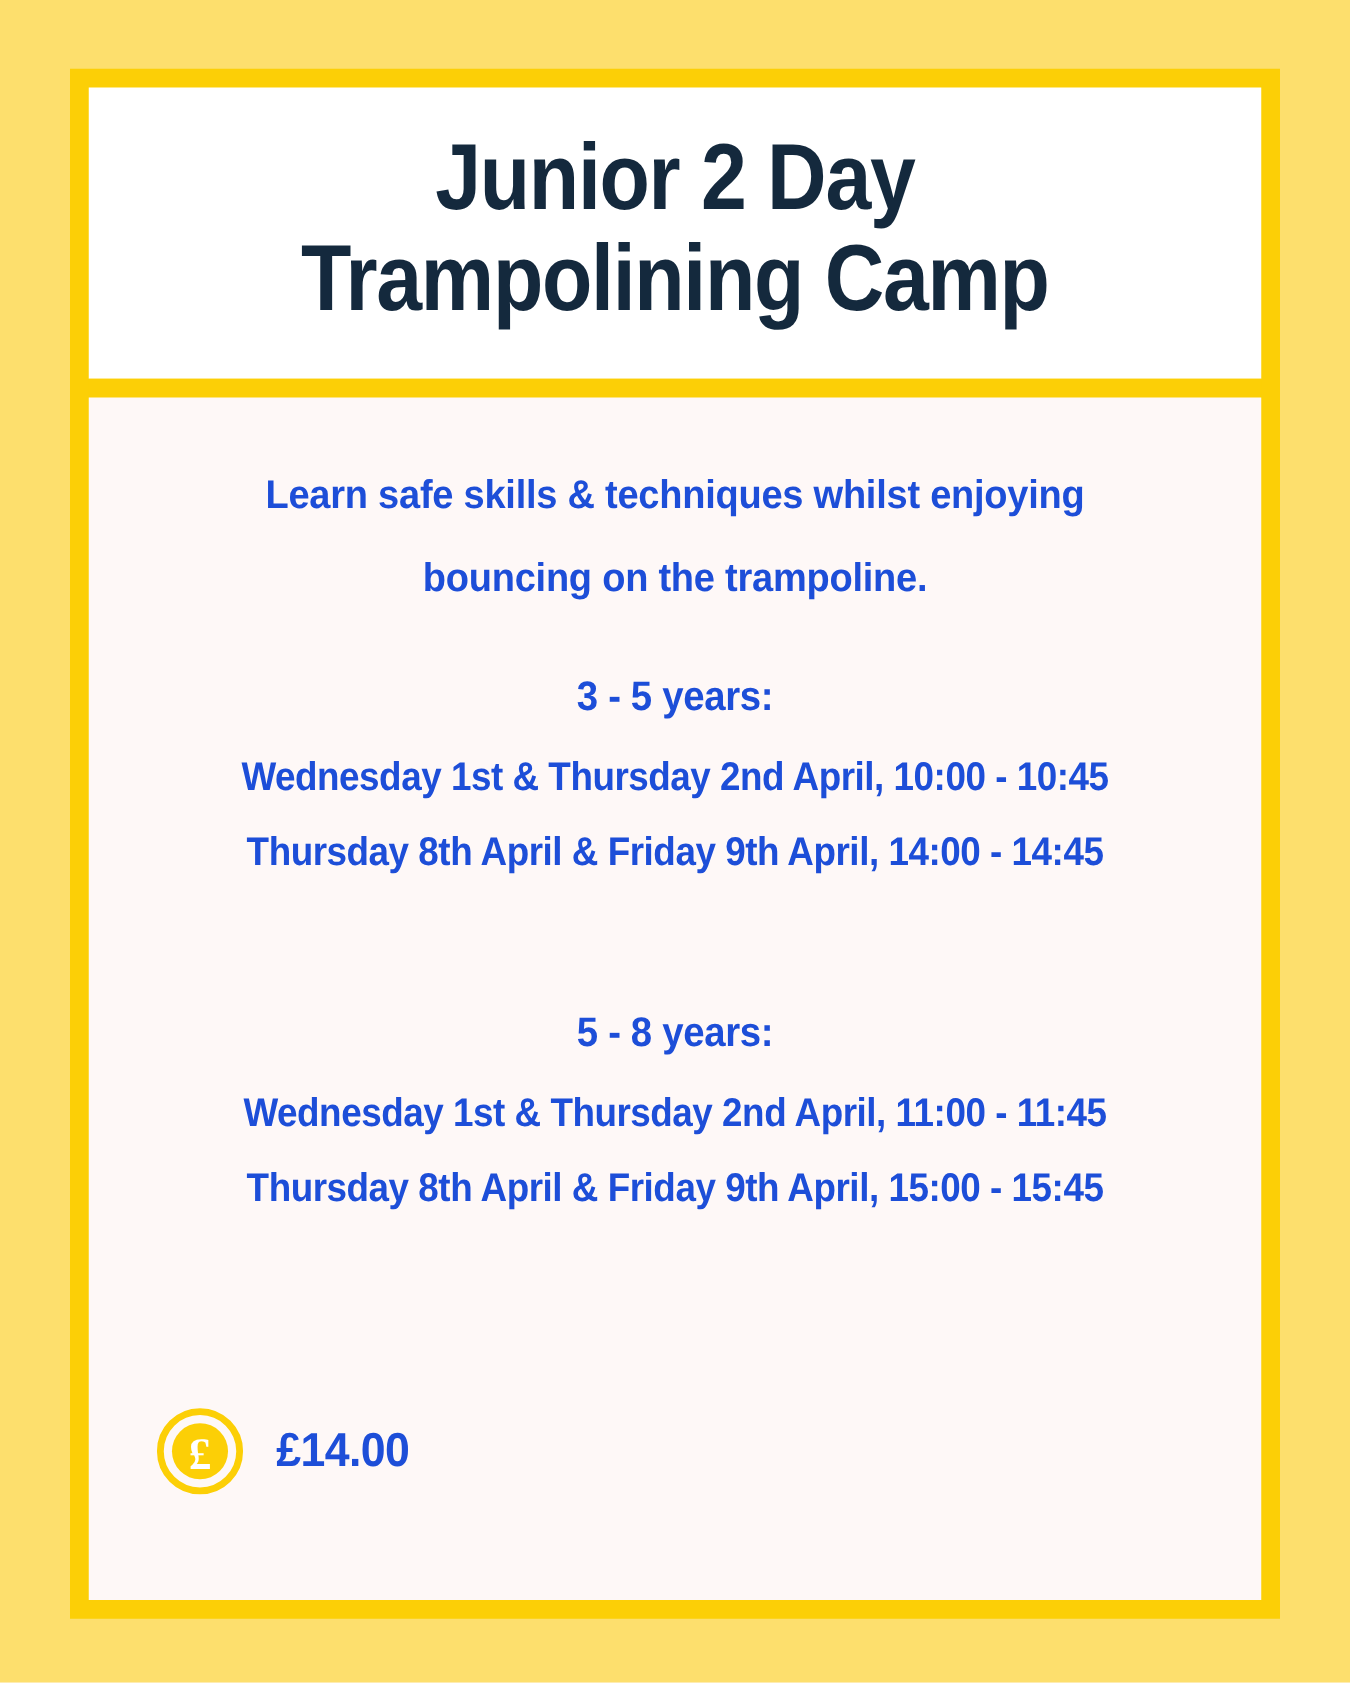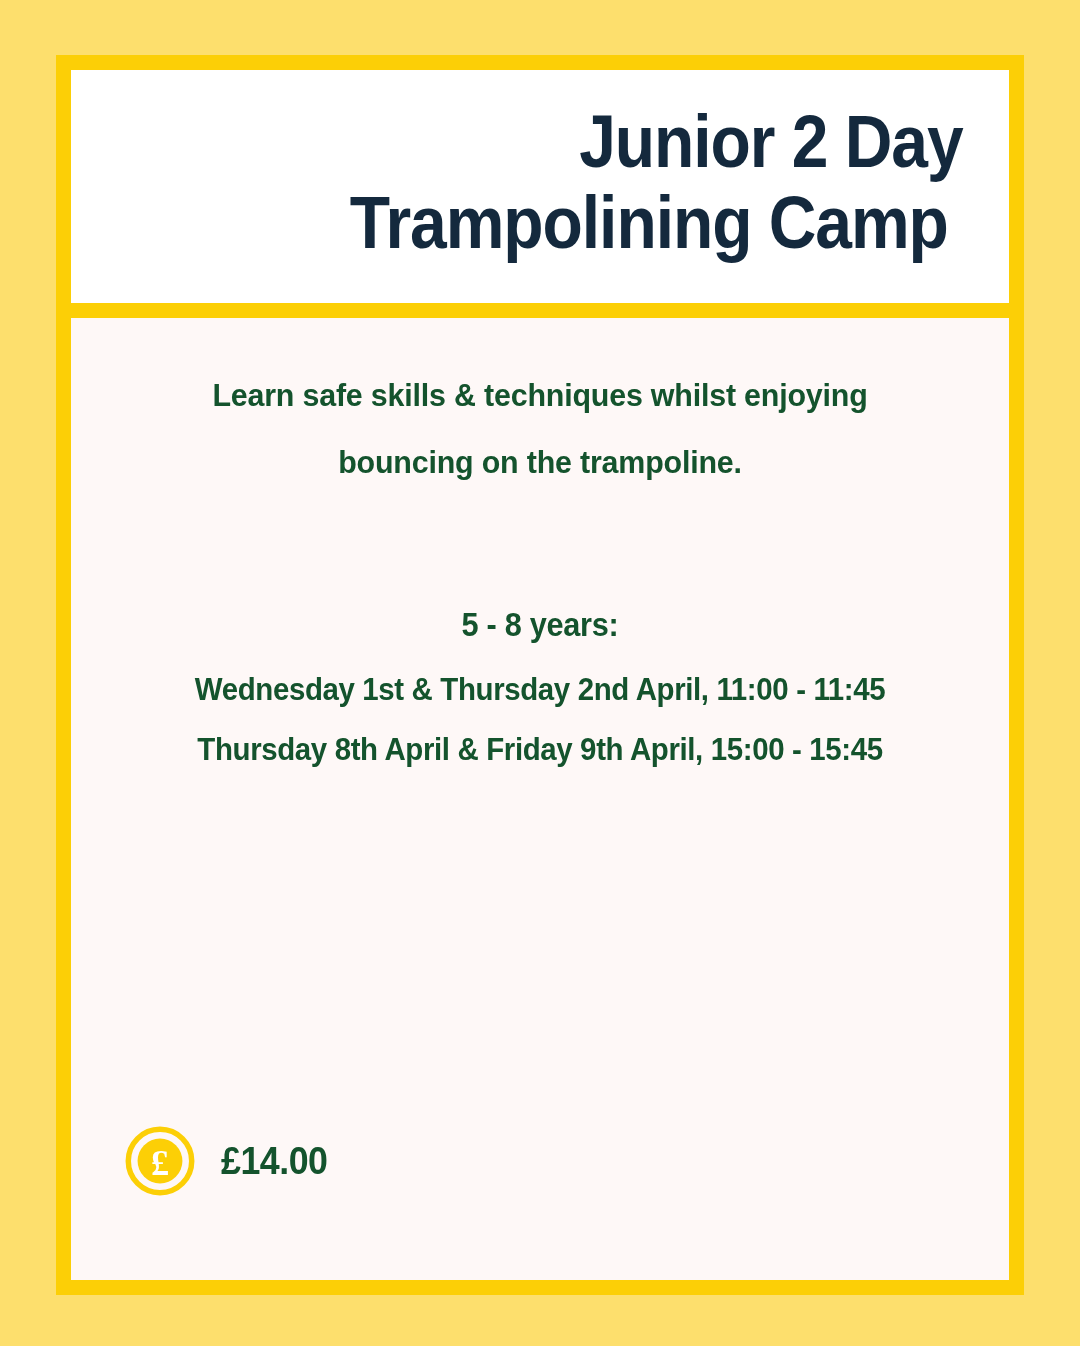--- a/index.html
+++ b/index.html
@@ -28,21 +28,21 @@
     flex-direction: column;
   }
 
   
   .title-panel {
     background: #FFFFFF;
     height: 233px;
     flex: 0 0 233px;
     display: flex;
     flex-direction: column;
-    align-items: flex-end;
+    align-items: center;
     justify-content: center;
     box-sizing: border-box;
     padding: 4px 20px 14px 20px;
   }
   .title-line {
     color: #14293D;
     font-weight: bold;
     font-size: 75px;
     line-height: 1.08;
     letter-spacing: -1.2px;
@@ -59,21 +59,21 @@
   }
 
   
   .body-panel {
     background: #FEF8F7;
     flex: 1 1 auto;
     box-sizing: border-box;
     padding: 44px 48px 26px 48px;
     display: flex;
     flex-direction: column;
-    color: #14532d;
+    color: #1d4ed8;
   }
 
   .intro {
     text-align: center;
     font-size: 32px;
     font-weight: bold;
     line-height: 2.1;
     letter-spacing: -0.2px;
     margin: 0 18px;
     transform: scaleX(0.95);
@@ -142,20 +142,25 @@
     <div class="title-line">Junior 2 Day</div>
     <div class="title-line">Trampolining Camp</div>
   </div>
 
   <div class="panel-gap"></div>
 
   <div class="body-panel">
 
     <p class="intro">Learn safe skills &amp; techniques whilst enjoying bouncing on the trampoline.</p>
 
+    <div class="group">
+      <div class="group-title">3 - 5 years:</div>
+      <div class="group-session">Wednesday 1st &amp; Thursday 2nd April, 10:00 - 10:45</div>
+      <div class="group-session">Thursday 8th April &amp; Friday 9th April, 14:00 - 14:45</div>
+    </div>
 
     <div class="group second">
       <div class="group-title">5 - 8 years:</div>
       <div class="group-session">Wednesday 1st &amp; Thursday 2nd April, 11:00 - 11:45</div>
       <div class="group-session">Thursday 8th April &amp; Friday 9th April, 15:00 - 15:45</div>
     </div>
 
     <div class="info-rows">
 
       <div class="info-row price">

